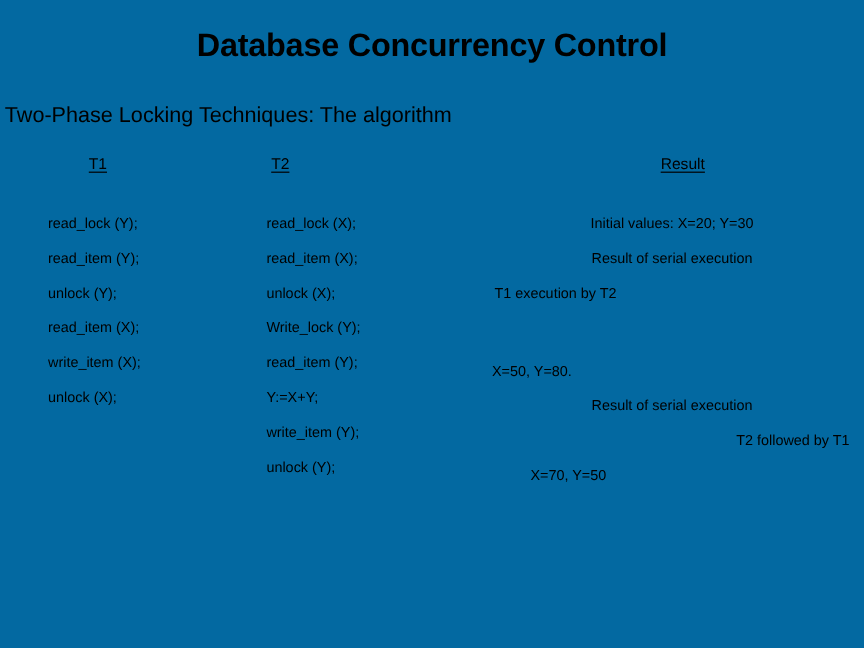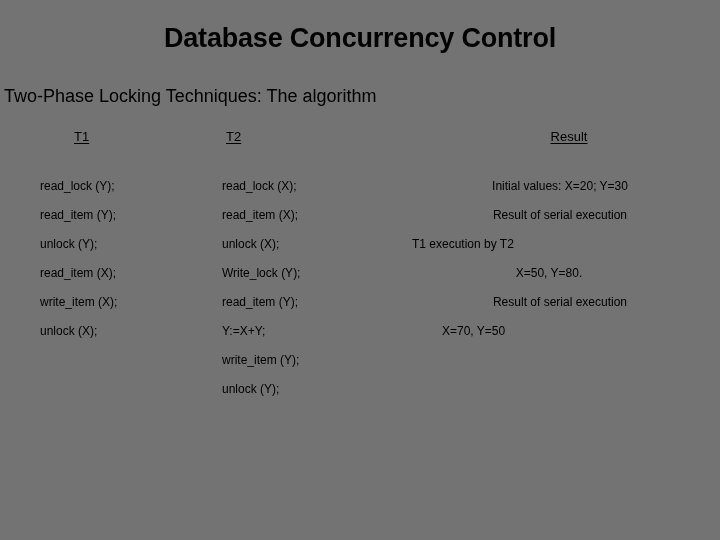--- a/index.html
+++ b/index.html
@@ -13,21 +13,21 @@
     position: relative;
     overflow: hidden;
     font-family: "Liberation Sans", sans-serif;
     color: #000000;
     -webkit-font-smoothing: antialiased;
   }
 
   .slide {
     position: absolute;
     inset: 0;
-    background: #737373;
+    background: #0369a1;
   }
 
   
   .slide-title {
     position: absolute;
     left: 0;
     top: 22px;
     width: 720px;
     text-align: center;
     font-size: 27px;
@@ -101,21 +101,21 @@
     line-height: 29px;
     height: 29px;
     white-space: nowrap;
     text-align: center;
   }
 
   
   .result-line.ra-0 { text-align: center; }
   .result-line.ra-1 { text-align: center; }
   .result-line.ra-2 { text-align: left;  padding-left: 2px; }
-  .result-line.ra-3 { text-align: center; padding-right: 22px; }
+  .result-line.ra-3 { text-align: left; padding-right: 22px; margin-top: 36px; }
   .result-line.ra-4 { text-align: center; }
   .result-line.ra-5 { text-align: right; padding-right: 2px; }
   .result-line.ra-6 { text-align: left;  padding-left: 32px; }
 </style>
 </head>
 <body>
 
 <div class="slide">
 
   <div class="slide-title">Database Concurrency Control</div>
@@ -151,18 +151,19 @@
     </div>
 
     <div class="col col-result">
       <div class="col-header">Result</div>
       <div class="col-body">
         <div class="result-line ra-0">Initial values: X=20; Y=30</div>
         <div class="result-line ra-1">Result of serial execution</div>
         <div class="result-line ra-2">T1 execution by T2</div>
         <div class="result-line ra-3">X=50, Y=80.</div>
         <div class="result-line ra-4">Result of serial execution</div>
+        <div class="result-line ra-5">T2 followed by T1</div>
         <div class="result-line ra-6">X=70, Y=50</div>
       </div>
     </div>
 
   </div>
 </div>
 
 </body></html>

